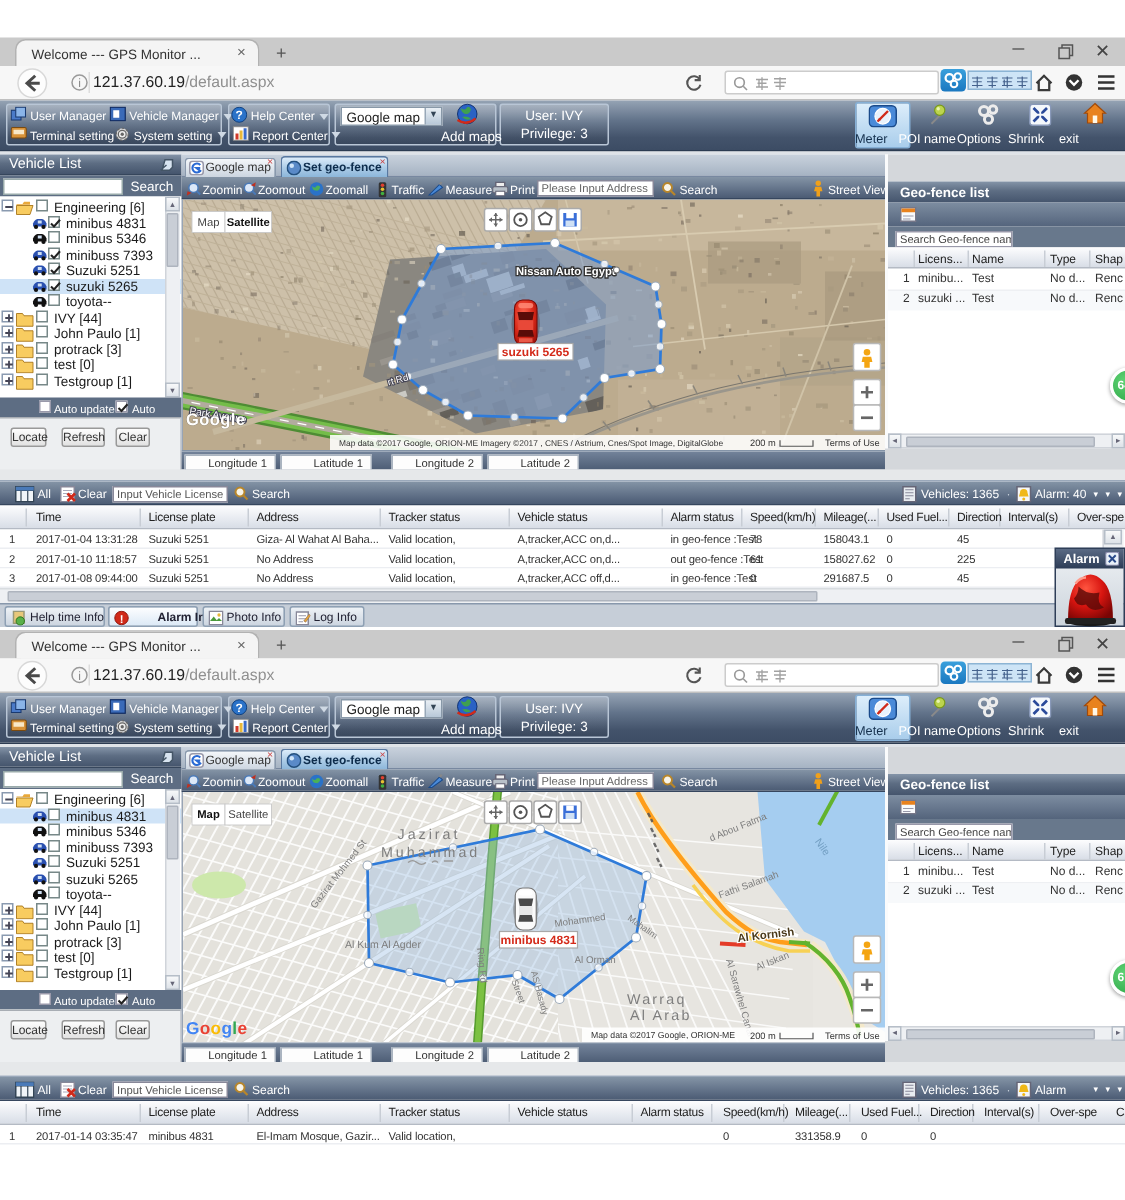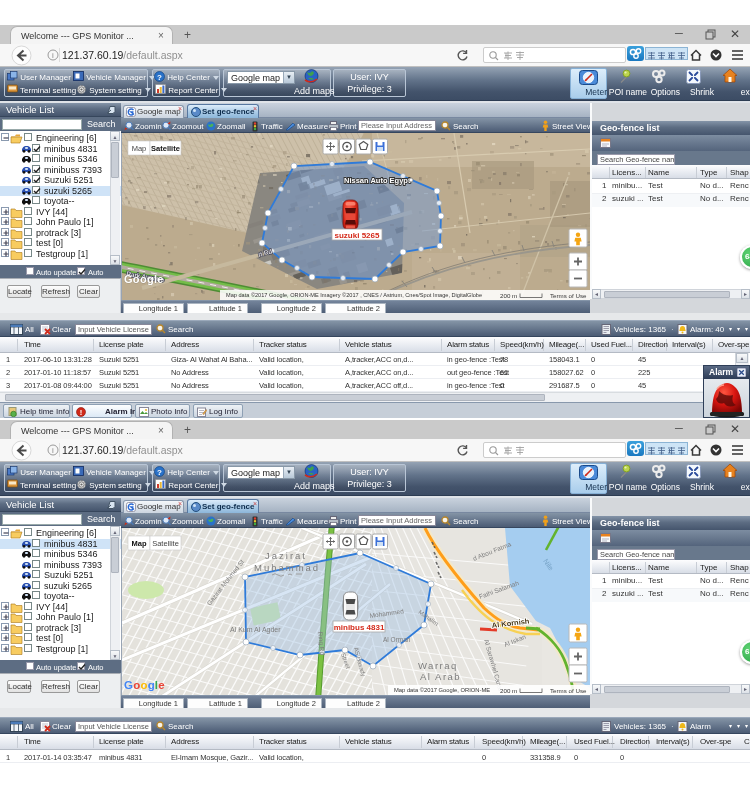--- a/index.html
+++ b/index.html
@@ -12,21 +12,21 @@
 .btab span{position:absolute;left:10px;top:4px;font-size:9px;color:#333;white-space:nowrap}
 .addr{position:absolute;left:0;width:750px;height:23px;background:#f7f7f7;border-bottom:1px solid #c0c0c0}
 .url{position:absolute;left:62px;top:5px;font-size:10.5px;color:#2a2a2a}
 .url i{font-style:normal;color:#909090}
 .sbox{position:absolute;left:483px;top:3px;width:143px;height:16px;background:#fff;border:1px solid #ccc;border-radius:2px}
 
 .atool{position:absolute;left:0;width:750px;height:34px;background:linear-gradient(#95a3b4 0%,#62738a 40%,#43536b 75%,#3c4c64 100%);border-bottom:1px solid #2c3c52}
 .pnl{position:absolute;border:1px solid #b9c6d6;border-radius:2px;background:linear-gradient(rgba(255,255,255,.25),rgba(255,255,255,.08) 48%,rgba(0,0,0,.10))}
 .mi{position:absolute;font-size:8px;color:#fff;white-space:nowrap}
 .car{display:inline-block;width:0;height:0;border-left:3px solid transparent;border-right:3px solid transparent;border-top:4px solid #cfd9e4;vertical-align:middle;margin-left:3px}
-.ticn{position:absolute;font-size:8.5px;color:#fff;text-align:right}
+.ticn{position:absolute;font-size:8.5px;color:#fff;text-align:left}
 
 .vh{position:absolute;background:linear-gradient(#8494a8,#5d6d83 45%,#45556d);color:#fff;font-weight:normal;font-size:9.5px;border-bottom:1px solid #36465c}
 .srow{position:absolute;background:#5d6d83}
 .inp{position:absolute;background:#fff;border:1px solid #9aa;font-size:8px;color:#555;line-height:10px;padding-left:2px;white-space:nowrap;overflow:hidden}
 .tree{position:absolute;background:#fff;overflow:hidden;font-size:9px;color:#1a1a1a}
 .trow{position:absolute;left:0;width:110px;height:10.5px;white-space:nowrap}
 .trow span{position:absolute;top:0;font-size:9px;line-height:10.5px;white-space:nowrap}
 .exp{position:absolute;width:8px;height:8px;background:#fff;border:1px solid #8a9ab0;font-size:8px;line-height:6.5px;text-align:center;color:#445;top:1px;left:1px}
 .cb{position:absolute;width:8px;height:8px;background:#fff;border:1px solid #788;top:1px}
 .autobar{position:absolute;background:#5d6d83;color:#fff;font-size:7.5px}
@@ -1248,21 +1248,21 @@
         <div class="th" style="left:447px">Alarm status</div>
         <div class="th" style="left:500px">Speed(km/h)</div>
         <div class="th" style="left:549px">Mileage(...</div>
         <div class="th" style="left:591px">Used Fuel...</div>
         <div class="th" style="left:638px">Direction</div>
         <div class="th" style="left:672px">Interval(s)</div>
         <div class="th" style="left:718px">Over-spe</div>
 </div>
 <div class="tr1" style="top:327.5px">
  <span class="tcell" style="left:6px">1</span>
-        <span class="tcell" style="left:24px">2017-06-10 13:31:28</span>
+        <span class="tcell" style="left:24px">2017-01-04 13:31:28</span>
         <span class="tcell" style="left:99px">Suzuki 5251</span>
         <span class="tcell" style="left:171px">Giza- Al Wahat Al Baha...</span>
         <span class="tcell" style="left:259px">Valid location,</span>
         <span class="tcell" style="left:345px">A,tracker,ACC on,d...</span>
         <span class="tcell" style="left:447px">in geo-fence :Test</span>
         <span class="tcell" style="left:500px">78</span>
         <span class="tcell" style="left:549px">158043.1</span>
         <span class="tcell" style="left:591px">0</span>
         <span class="tcell" style="left:638px">45</span>
 </div>

